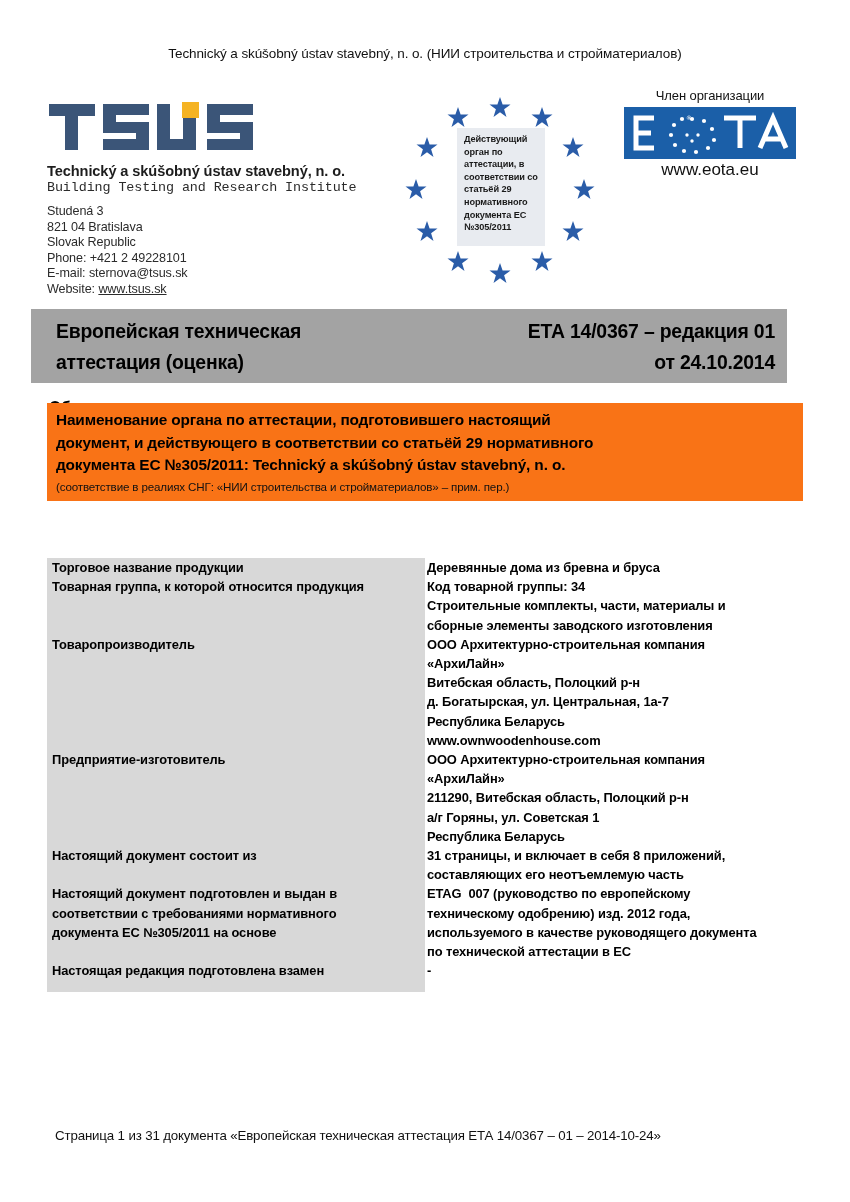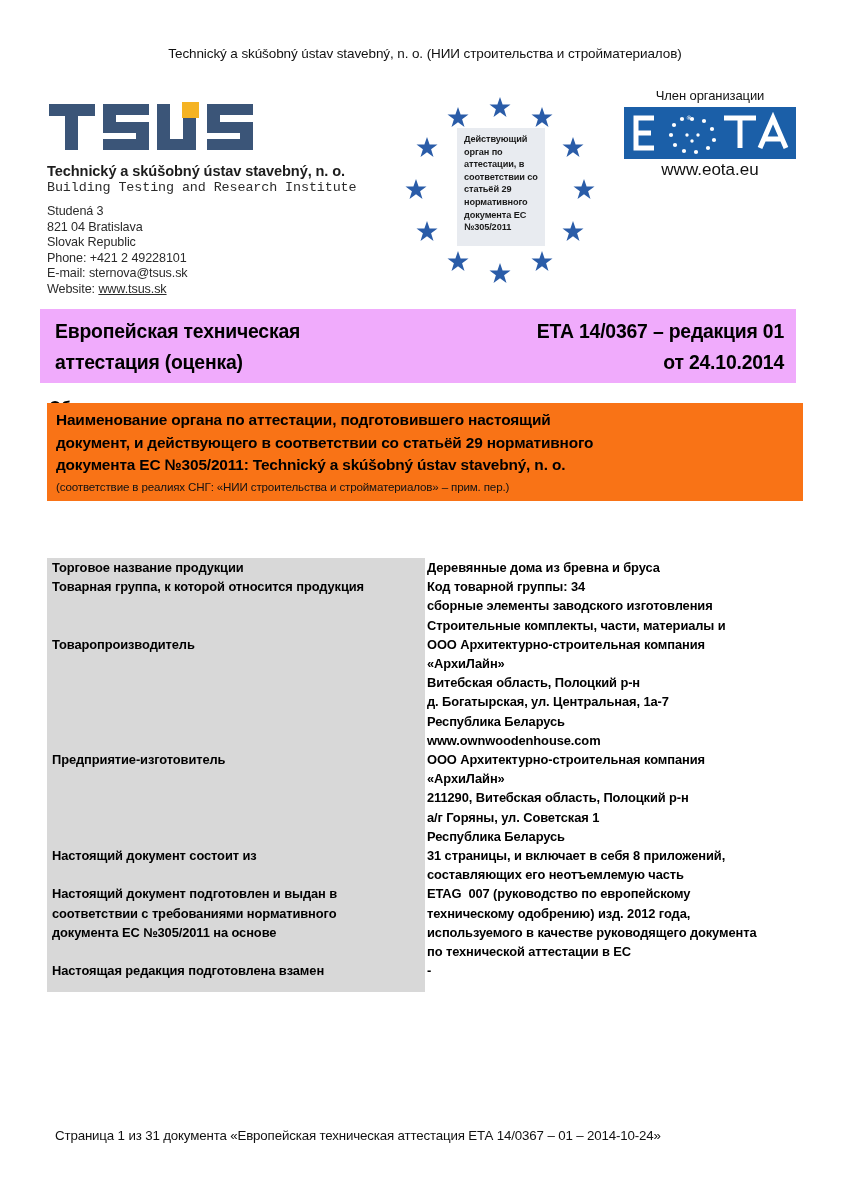--- a/index.html
+++ b/index.html
@@ -120,27 +120,27 @@
     letter-spacing: -0.1px;
   }
   .eota-logo {
     display: block;
     margin: 0 auto;
   }
 
   
   .title-bar {
     position: absolute;
-    left: 40px;
+    left: 31px;
     top: 309px;
     width: 756px;
     height: 74px;
-    background: #f0abfc;
+    background: #a3a3a3;
     box-sizing: border-box;
-    padding: 7px 12px 0 15px;
+    padding: 7px 12px 0 25px;
   }
   .title-row {
     display: flex;
     justify-content: space-between;
     align-items: flex-start;
     font-weight: bold;
     font-size: 19.4px;
     line-height: 31px;
     letter-spacing: -0.2px;
     color: #000;
@@ -374,22 +374,22 @@
           </div>
         </div>
         <div class="data-row">
           <div class="cell-label">
             <span class="ln">Товарная группа, к которой относится продукция</span>
             <span class="ln">&nbsp;</span>
             <span class="ln">&nbsp;</span>
           </div>
           <div class="cell-value">
             <span class="ln">Код товарной группы: 34</span>
+            <span class="ln">Строительные комплекты, части, материалы и</span>
             <span class="ln">сборные элементы заводского изготовления</span>
-            <span class="ln">Строительные комплекты, части, материалы и</span>
           </div>
         </div>
         <div class="data-row">
           <div class="cell-label">
             <span class="ln">Товаропроизводитель</span>
             <span class="ln">&nbsp;</span>
             <span class="ln">&nbsp;</span>
             <span class="ln">&nbsp;</span>
             <span class="ln">&nbsp;</span>
             <span class="ln">&nbsp;</span>

